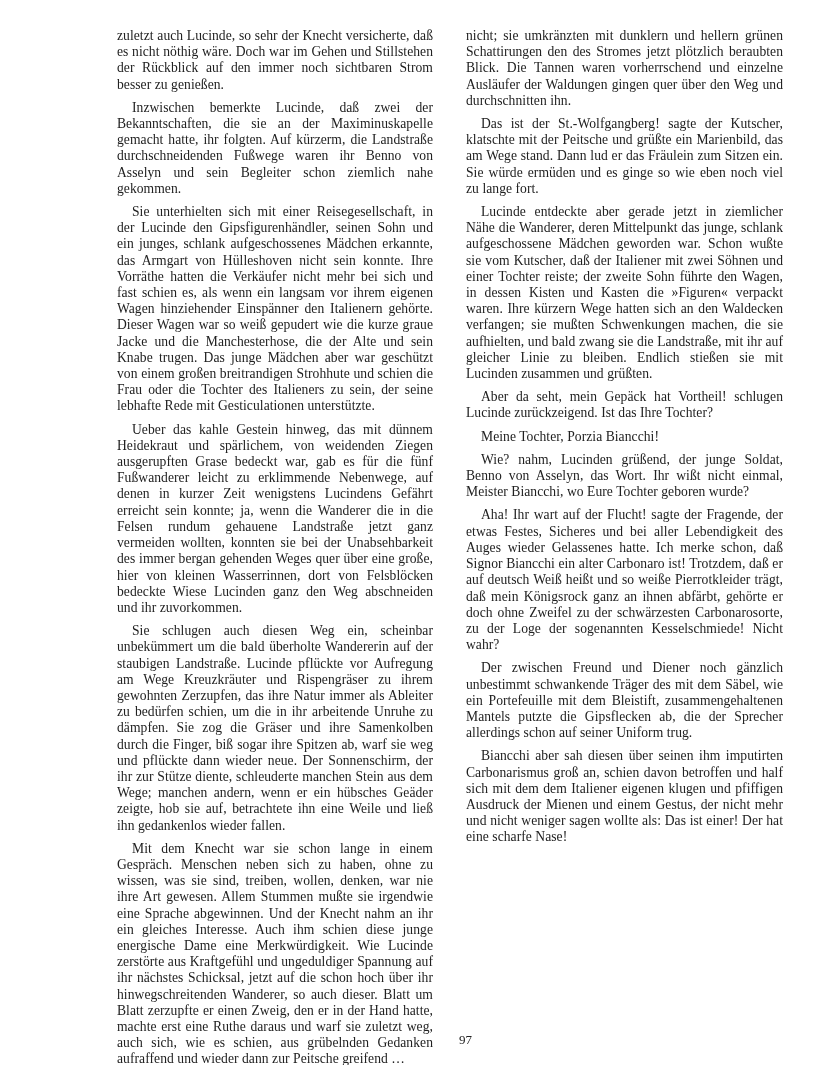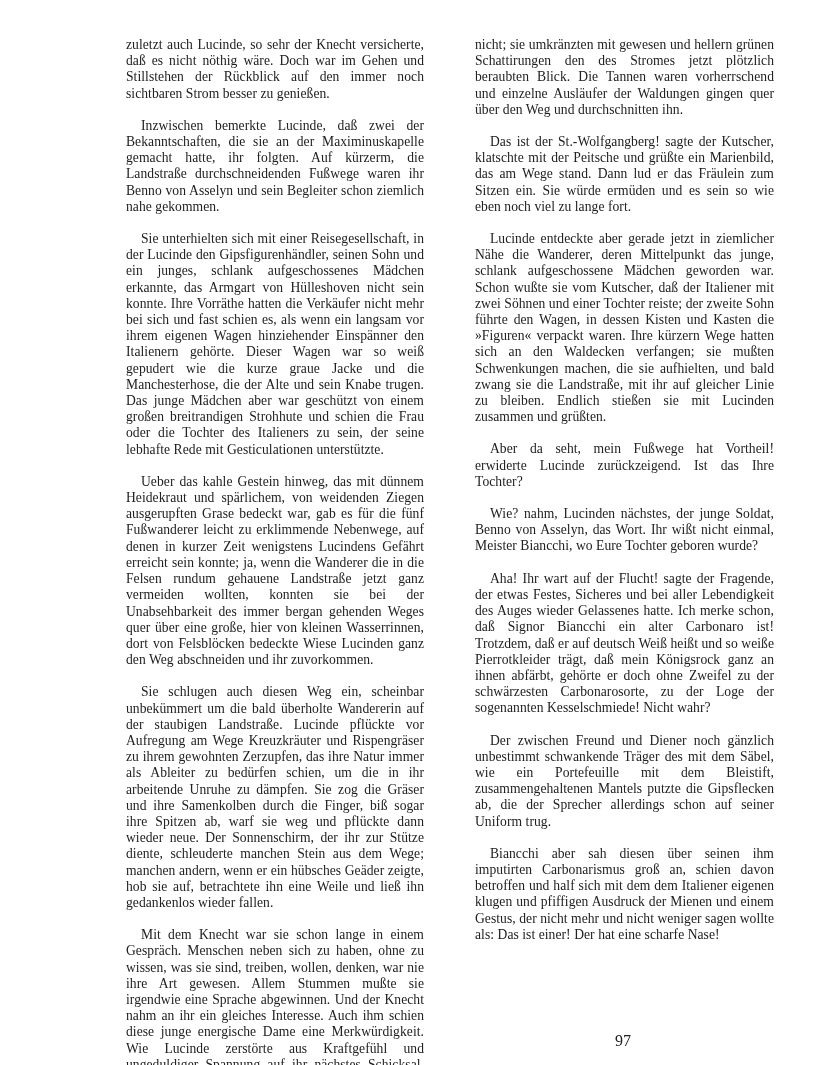--- a/index.html
+++ b/index.html
@@ -26,58 +26,59 @@
     text-align: justify;
     font-size: 13.6px;
     line-height: 16.2px;
     letter-spacing: 0.05px;
     hyphens: auto;
     -webkit-hyphens: auto;
   }
   .column-left  { left: 110px; }
   .column-right { left: 459px; width: 331px; }
   .column p {
-    margin: 16px;
+    margin: 7px;
     padding: 0;
     text-indent: 15px;
   }
   .column p:first-child {
     text-indent: 0; 
   }
   .page-number {
     position: absolute;
     top: 1032px;
     left: 459px;
     width: 328px;
-    text-align: center;
-    font-size: 16px;
+    text-align: left;
+    font-size: 13px;
     color: #212121;
   }
 </style>
 </head>
 <body>
 
 <div class="page">
 
   <div class="column column-left">
     <p>zuletzt auch Lucinde, so sehr der Knecht versicherte, daß es nicht nöthig wäre. Doch war im Gehen und Stillstehen der Rückblick auf den immer noch sichtbaren Strom besser zu genießen.</p>
     <p>Inzwischen bemerkte Lucinde, daß zwei der Bekanntschaften, die sie an der Maximinuskapelle gemacht hatte, ihr folgten. Auf kürzerm, die Landstraße durchschneidenden Fußwege waren ihr Benno von Asselyn und sein Begleiter schon ziemlich nahe gekommen.</p>
     <p>Sie unterhielten sich mit einer Reisegesellschaft, in der Lucinde den Gipsfigurenhändler, seinen Sohn und ein junges, schlank aufgeschossenes Mädchen erkannte, das Armgart von Hülleshoven nicht sein konnte. Ihre Vorräthe hatten die Verkäufer nicht mehr bei sich und fast schien es, als wenn ein langsam vor ihrem eigenen Wagen hinziehender Einspänner den Italienern gehörte. Dieser Wagen war so weiß gepudert wie die kurze graue Jacke und die Manchesterhose, die der Alte und sein Knabe trugen. Das junge Mädchen aber war geschützt von einem großen breitrandigen Strohhute und schien die Frau oder die Tochter des Italieners zu sein, der seine lebhafte Rede mit Gesticulationen unterstützte.</p>
     <p>Ueber das kahle Gestein hinweg, das mit dünnem Heidekraut und spärlichem, von weidenden Ziegen ausgerupften Grase bedeckt war, gab es für die fünf Fußwanderer leicht zu erklimmende Nebenwege, auf denen in kurzer Zeit wenigstens Lucindens Gefährt erreicht sein konnte; ja, wenn die Wanderer die in die Felsen rundum gehauene Landstraße jetzt ganz vermeiden wollten, konnten sie bei der Unabsehbarkeit des immer bergan gehenden Weges quer über eine große, hier von kleinen Wasserrinnen, dort von Felsblöcken bedeckte Wiese Lucinden ganz den Weg abschneiden und ihr zuvorkommen.</p>
     <p>Sie schlugen auch diesen Weg ein, scheinbar unbekümmert um die bald überholte Wandererin auf der staubigen Landstraße. Lucinde pflückte vor Aufregung am Wege Kreuzkräuter und Rispengräser zu ihrem gewohnten Zerzupfen, das ihre Natur immer als Ableiter zu bedürfen schien, um die in ihr arbeitende Unruhe zu dämpfen. Sie zog die Gräser und ihre Samenkolben durch die Finger, biß sogar ihre Spitzen ab, warf sie weg und pflückte dann wieder neue. Der Sonnenschirm, der ihr zur Stütze diente, schleuderte manchen Stein aus dem Wege; manchen andern, wenn er ein hübsches Geäder zeigte, hob sie auf, betrachtete ihn eine Weile und ließ ihn gedankenlos wieder fallen.</p>
     <p>Mit dem Knecht war sie schon lange in einem Gespräch. Menschen neben sich zu haben, ohne zu wissen, was sie sind, treiben, wollen, denken, war nie ihre Art gewesen. Allem Stummen mußte sie irgendwie eine Sprache abgewinnen. Und der Knecht nahm an ihr ein gleiches Interesse. Auch ihm schien diese junge energische Dame eine Merkwürdigkeit. Wie Lucinde zerstörte aus Kraftgefühl und ungeduldiger Spannung auf ihr nächstes Schicksal, jetzt auf die schon hoch über ihr hinwegschreitenden Wanderer, so auch dieser. Blatt um Blatt zerzupfte er einen Zweig, den er in der Hand hatte, machte erst eine Ruthe daraus und warf sie zuletzt weg, auch sich, wie es schien, aus grübelnden Gedanken aufraffend und wieder dann zur Peitsche greifend …</p>
     <p>Die Umgebungen wurden waldig. Die Träger endeten</p>
   </div>
 
   <div class="column column-right">
-    <p>nicht; sie umkränzten mit gewesen und hellern grünen Schattirungen den des Stromes jetzt plötzlich beraubten Blick. Die Tannen waren vorherrschend und einzelne Ausläufer der Waldungen gingen quer über den Weg und durchschnitten ihn.</p>
-    <p>Das ist der St.-Wolfgangberg! sagte der Kutscher, klatschte mit der Peitsche und grüßte ein Marienbild, das am Wege stand. Dann lud er das Fräulein zum Sitzen ein. Sie würde ermüden und es sein so wie eben noch viel zu lange fort.</p>
+    <p>nicht; sie umkränzten mit dunklern und hellern grünen Schattirungen den des Stromes jetzt plötzlich beraubten Blick. Die Tannen waren vorherrschend und einzelne Ausläufer der Waldungen gingen quer über den Weg und durchschnitten ihn.</p>
+    <p>Das ist der St.-Wolfgangberg! sagte der Kutscher, klatschte mit der Peitsche und grüßte ein Marienbild, das am Wege stand. Dann lud er das Fräulein zum Sitzen ein. Sie würde ermüden und es ginge so wie eben noch viel zu lange fort.</p>
     <p>Lucinde entdeckte aber gerade jetzt in ziemlicher Nähe die Wanderer, deren Mittelpunkt das junge, schlank aufgeschossene Mädchen geworden war. Schon wußte sie vom Kutscher, daß der Italiener mit zwei Söhnen und einer Tochter reiste; der zweite Sohn führte den Wagen, in dessen Kisten und Kasten die »Figuren« verpackt waren. Ihre kürzern Wege hatten sich an den Waldecken verfangen; sie mußten Schwenkungen machen, die sie aufhielten, und bald zwang sie die Landstraße, mit ihr auf gleicher Linie zu bleiben. Endlich stießen sie mit Lucinden zusammen und grüßten.</p>
-    <p>Aber da seht, mein Fußwege hat Vortheil! erwiderte Lucinde zurückzeigend. Ist das Ihre Tochter?</p>
-    <p>Wie? nahm, Lucinden nächstes, der junge Soldat, Benno von Asselyn, das Wort. Ihr wißt nicht einmal, Meister Biancchi, wo Eure Tochter geboren wurde?</p>
+    <p>Aber da seht, mein Gepäck hat Vortheil! schlugen Lucinde zurückzeigend. Ist das Ihre Tochter?</p>
+    <p>Meine Tochter, Porzia Biancchi!</p>
+    <p>Wie? nahm, Lucinden grüßend, der junge Soldat, Benno von Asselyn, das Wort. Ihr wißt nicht einmal, Meister Biancchi, wo Eure Tochter geboren wurde?</p>
     <p>Aha! Ihr wart auf der Flucht! sagte der Fragende, der etwas Festes, Sicheres und bei aller Lebendigkeit des Auges wieder Gelassenes hatte. Ich merke schon, daß Signor Biancchi ein alter Carbonaro ist! Trotzdem, daß er auf deutsch Weiß heißt und so weiße Pierrotkleider trägt, daß mein Königsrock ganz an ihnen abfärbt, gehörte er doch ohne Zweifel zu der schwärzesten Carbonarosorte, zu der Loge der sogenannten Kesselschmiede! Nicht wahr?</p>
     <p>Der zwischen Freund und Diener noch gänzlich unbestimmt schwankende Träger des mit dem Säbel, wie ein Portefeuille mit dem Bleistift, zusammengehaltenen Mantels putzte die Gipsflecken ab, die der Sprecher allerdings schon auf seiner Uniform trug.</p>
     <p>Biancchi aber sah diesen über seinen ihm imputirten Carbonarismus groß an, schien davon betroffen und half sich mit dem dem Italiener eigenen klugen und pfiffigen Ausdruck der Mienen und einem Gestus, der nicht mehr und nicht weniger sagen wollte als: Das ist einer! Der hat eine scharfe Nase!</p>
   </div>
 
   <div class="page-number">97</div>
 
 </div>
 
 </body></html>

